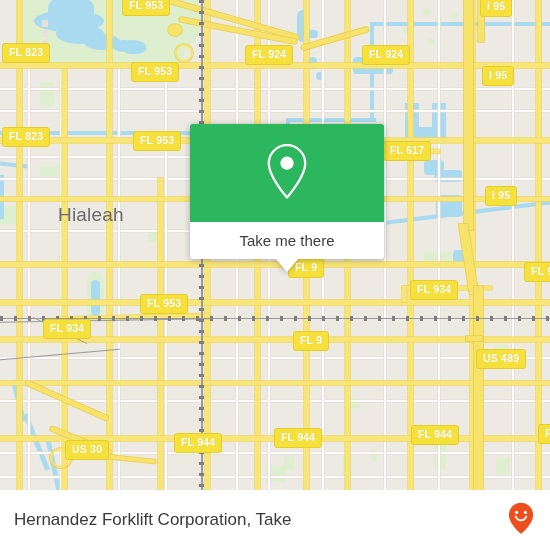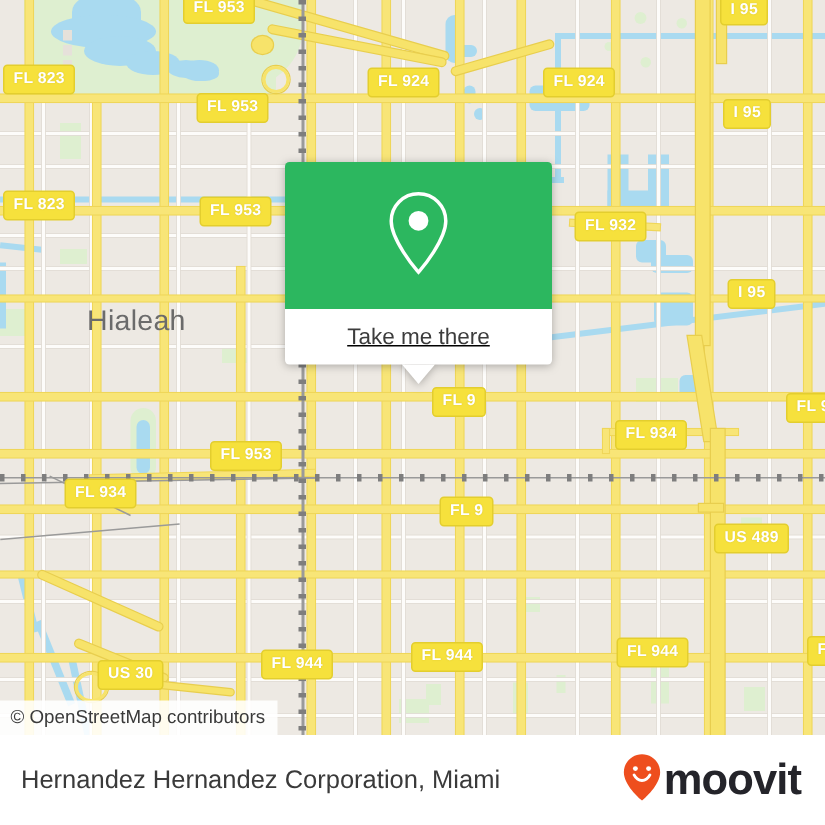--- a/index.html
+++ b/index.html
@@ -55,25 +55,24 @@
     color:#6B6B6B;
     font-size:19px;
     letter-spacing:.2px;
     white-space:nowrap;
     z-index:28;
   }
 
   
   #popup{
     position:absolute;
-    left:190px;top:108px;
-    width:178px;
+    left:190px;top:124px;
+    width:194px;
     z-index:60;
     filter:drop-shadow(0 1px 3px rgba(0,0,0,.28));
-    text-decoration:underline;
   }
   #popup-photo{
     height:98px;
     background:#2CB75F;
     border-radius:3px 3px 0 0;
     display:flex;align-items:center;justify-content:center;
   }
   #popup-action{
     height:37px;
     background:#FFFFFF;
@@ -277,21 +276,21 @@
     <div id="shields">
         <div class="shield" style="left: 131px; top: 62px;">FL 953</div>
         <div class="shield" style="left: 122px; top: -4px;">FL 953</div>
         <div class="shield" style="left: 2px; top: 43px;">FL 823</div>
         <div class="shield" style="left: 2px; top: 127px;">FL 823</div>
         <div class="shield" style="left: 133px; top: 131px;">FL 953</div>
         <div class="shield" style="left: 245px; top: 45px;">FL 924</div>
         <div class="shield" style="left: 362px; top: 45px;">FL 924</div>
         <div class="shield" style="left: 480px; top: -3px;">I 95</div>
         <div class="shield" style="left: 482px; top: 66px;">I 95</div>
-        <div class="shield" style="left: 383px; top: 141px;">FL 932</div>
+        <div class="shield" style="left: 383px; top: 141px;">FL 617</div>
         <div class="shield" style="left: 485px; top: 186px;">I 95</div>
         <div class="shield" style="left: 288px; top: 258px;">FL 9</div>
         <div class="shield" style="left: 410px; top: 280px;">FL 934</div>
         <div class="shield" style="left: 524px; top: 262px;">FL 93</div>
         <div class="shield" style="left: 140px; top: 294px;">FL 953</div>
         <div class="shield" style="left: 43px; top: 319px;">FL 934</div>
         <div class="shield" style="left: 293px; top: 331px;">FL 9</div>
         <div class="shield" style="left: 476px; top: 349px;">US 489</div>
         <div class="shield" style="left: 65px; top: 440px;">US 30</div>
         <div class="shield" style="left: 174px; top: 433px;">FL 944</div>
@@ -312,21 +311,20 @@
             <circle cx="23" cy="21.2" r="6.6" fill="#FFFFFF"></circle>
           </svg>
         </span>
       </div>
       <div id="popup-action">
         <span>Take me there</span>
       </div>
       <div id="popup-tail"></div>
     </div>
 
-    <div id="attrib">© OpenStreetMap contributors</div>
   <div class="rail" style="left: 199px; top: 0px; width: 5px; height: 3px; background: rgb(126, 126, 126); z-index: 5;"></div>
       <div class="rail" style="left: 199px; top: 11px; width: 5px; height: 3px; background: rgb(126, 126, 126); z-index: 5;"></div>
       <div class="rail" style="left: 199px; top: 22px; width: 5px; height: 3px; background: rgb(126, 126, 126); z-index: 5;"></div>
       <div class="rail" style="left: 199px; top: 33px; width: 5px; height: 3px; background: rgb(126, 126, 126); z-index: 5;"></div>
       <div class="rail" style="left: 199px; top: 44px; width: 5px; height: 3px; background: rgb(126, 126, 126); z-index: 5;"></div>
       <div class="rail" style="left: 199px; top: 55px; width: 5px; height: 3px; background: rgb(126, 126, 126); z-index: 5;"></div>
       <div class="rail" style="left: 199px; top: 66px; width: 5px; height: 3px; background: rgb(126, 126, 126); z-index: 5;"></div>
       <div class="rail" style="left: 199px; top: 77px; width: 5px; height: 3px; background: rgb(126, 126, 126); z-index: 5;"></div>
       <div class="rail" style="left: 199px; top: 88px; width: 5px; height: 3px; background: rgb(126, 126, 126); z-index: 5;"></div>
       <div class="rail" style="left: 199px; top: 99px; width: 5px; height: 3px; background: rgb(126, 126, 126); z-index: 5;"></div>
@@ -401,27 +399,26 @@
       <div class="rail" style="left: 462px; top: 316px; width: 3px; height: 5px; background: rgb(126, 126, 126); z-index: 5;"></div>
       <div class="rail" style="left: 476px; top: 316px; width: 3px; height: 5px; background: rgb(126, 126, 126); z-index: 5;"></div>
       <div class="rail" style="left: 490px; top: 316px; width: 3px; height: 5px; background: rgb(126, 126, 126); z-index: 5;"></div>
       <div class="rail" style="left: 504px; top: 316px; width: 3px; height: 5px; background: rgb(126, 126, 126); z-index: 5;"></div>
       <div class="rail" style="left: 518px; top: 316px; width: 3px; height: 5px; background: rgb(126, 126, 126); z-index: 5;"></div>
       <div class="rail" style="left: 532px; top: 316px; width: 3px; height: 5px; background: rgb(126, 126, 126); z-index: 5;"></div>
       <div class="rail" style="left: 546px; top: 316px; width: 3px; height: 5px; background: rgb(126, 126, 126); z-index: 5;"></div>
     </div>
 
   <div id="footer">
-    <div id="footer-title">Hernandez Hernandez Corporation, Miami</div>
+    <div id="footer-title">Hernandez Forklift Corporation, Take</div>
     <div id="brand">
       <span>
         <svg width="26" height="32" viewBox="0 0 26 32" aria-hidden="true">
           <path d="M13 0.8C6.3 0.8 0.9 6.2 0.9 12.9c0 8.6 10.6 17.6 11.1 18l1 .8 1-.8c.5-.4 11.1-9.4 11.1-18C25.1 6.2 19.7.8 13 .8z" fill="#EE4E1E"></path>
           <circle cx="8.6" cy="10.4" r="1.65" fill="#FFFFFF"></circle>
           <circle cx="17.4" cy="10.4" r="1.65" fill="#FFFFFF"></circle>
           <path d="M7.7 14.6c1.3 2.5 3.1 3.7 5.3 3.7s4-1.2 5.3-3.7" fill="none" stroke="#FFFFFF" stroke-width="1.9" stroke-linecap="round"></path>
         </svg>
       </span>
-      <span id="brand-word">moovit</span>
     </div>
   </div>
 
 </div>
 
 </body></html>

